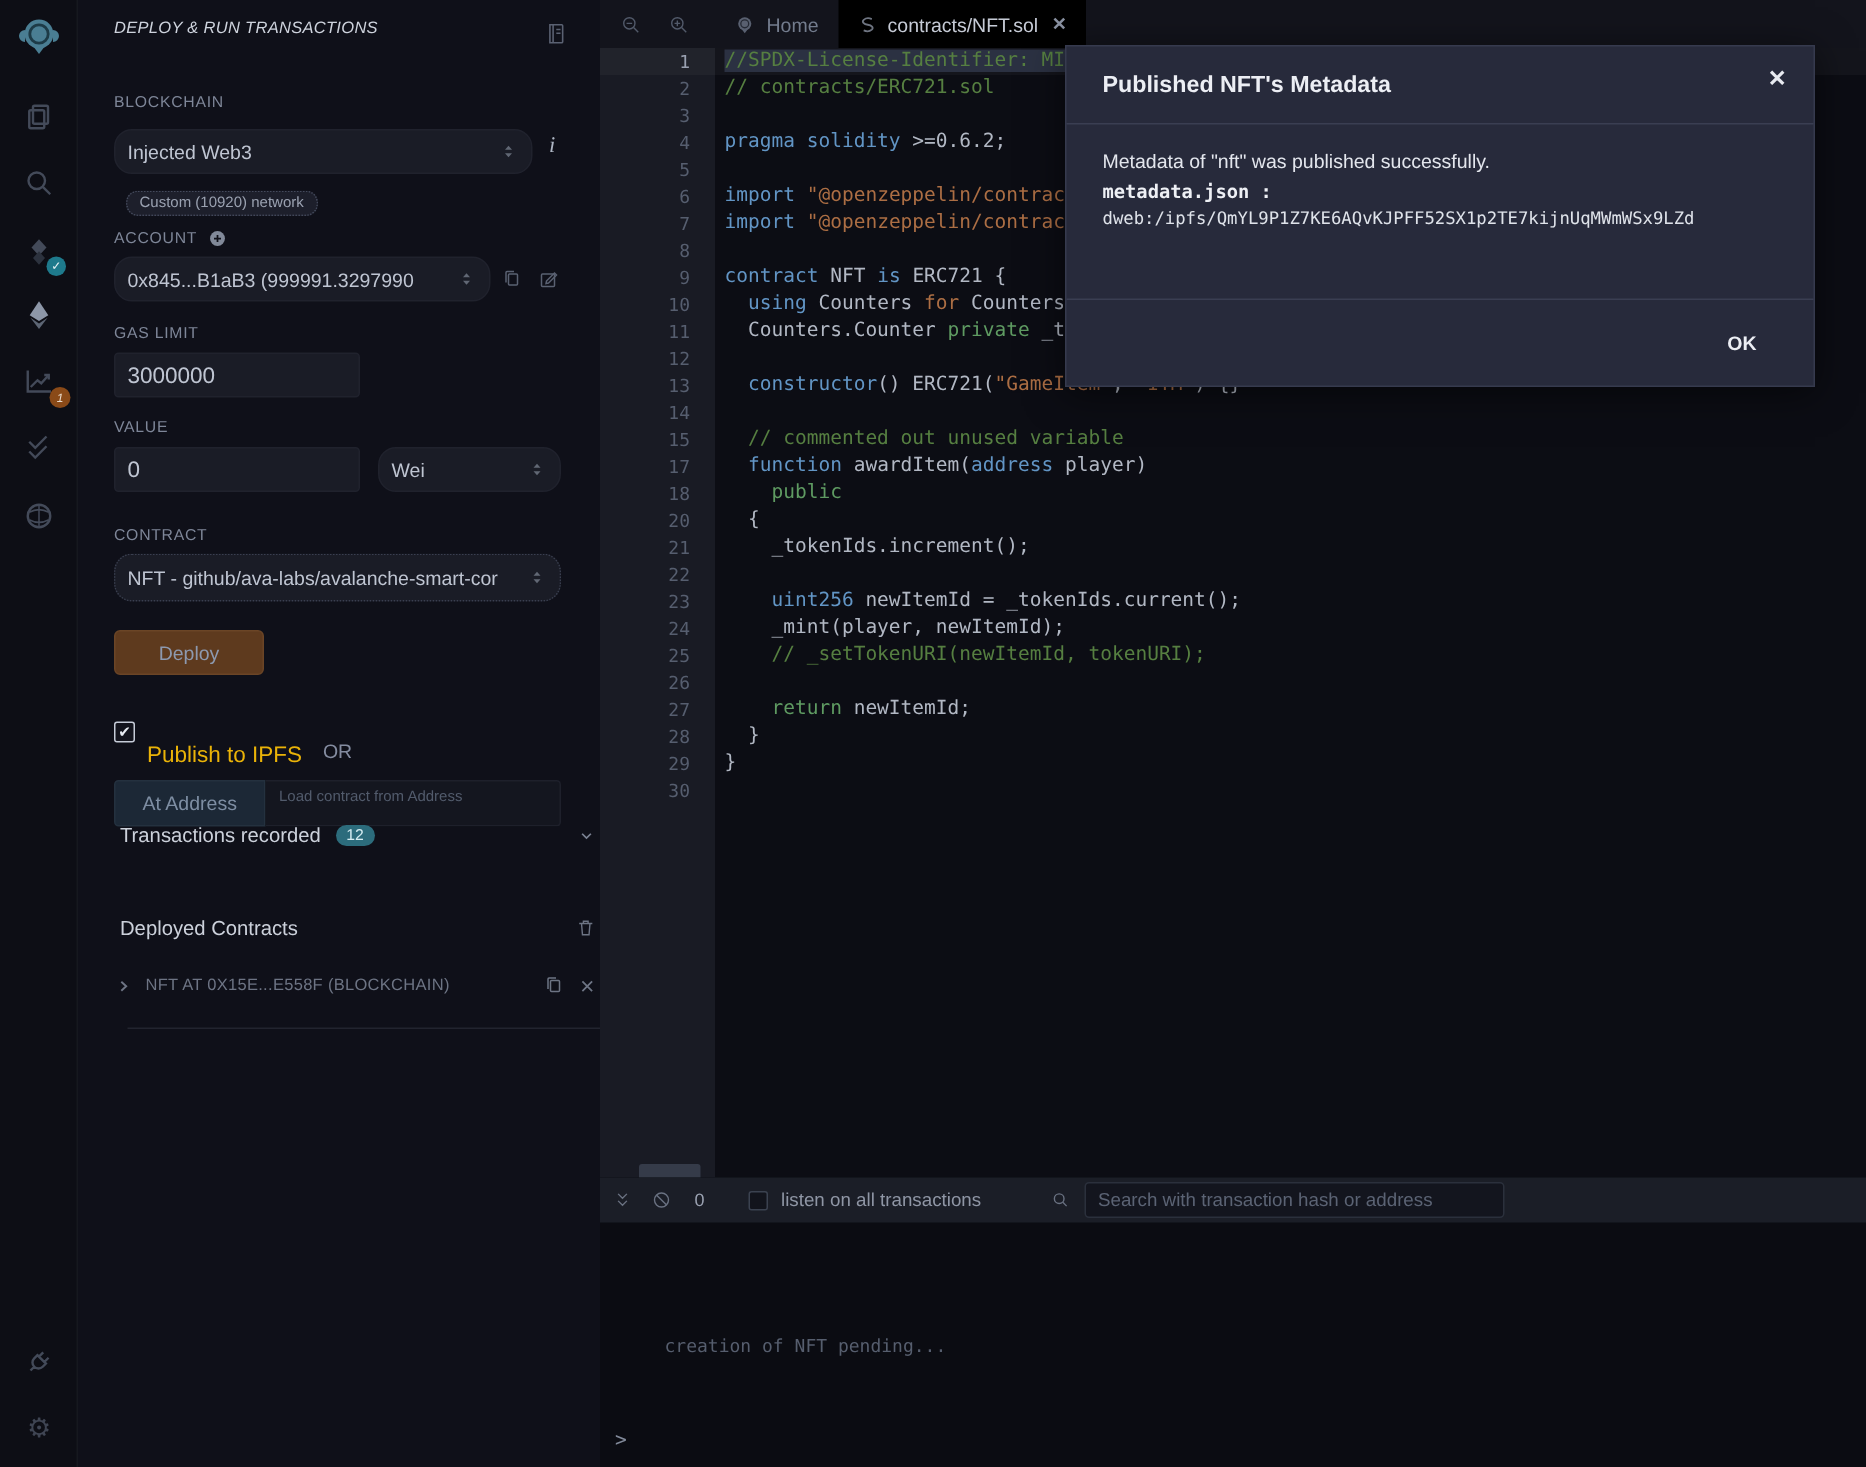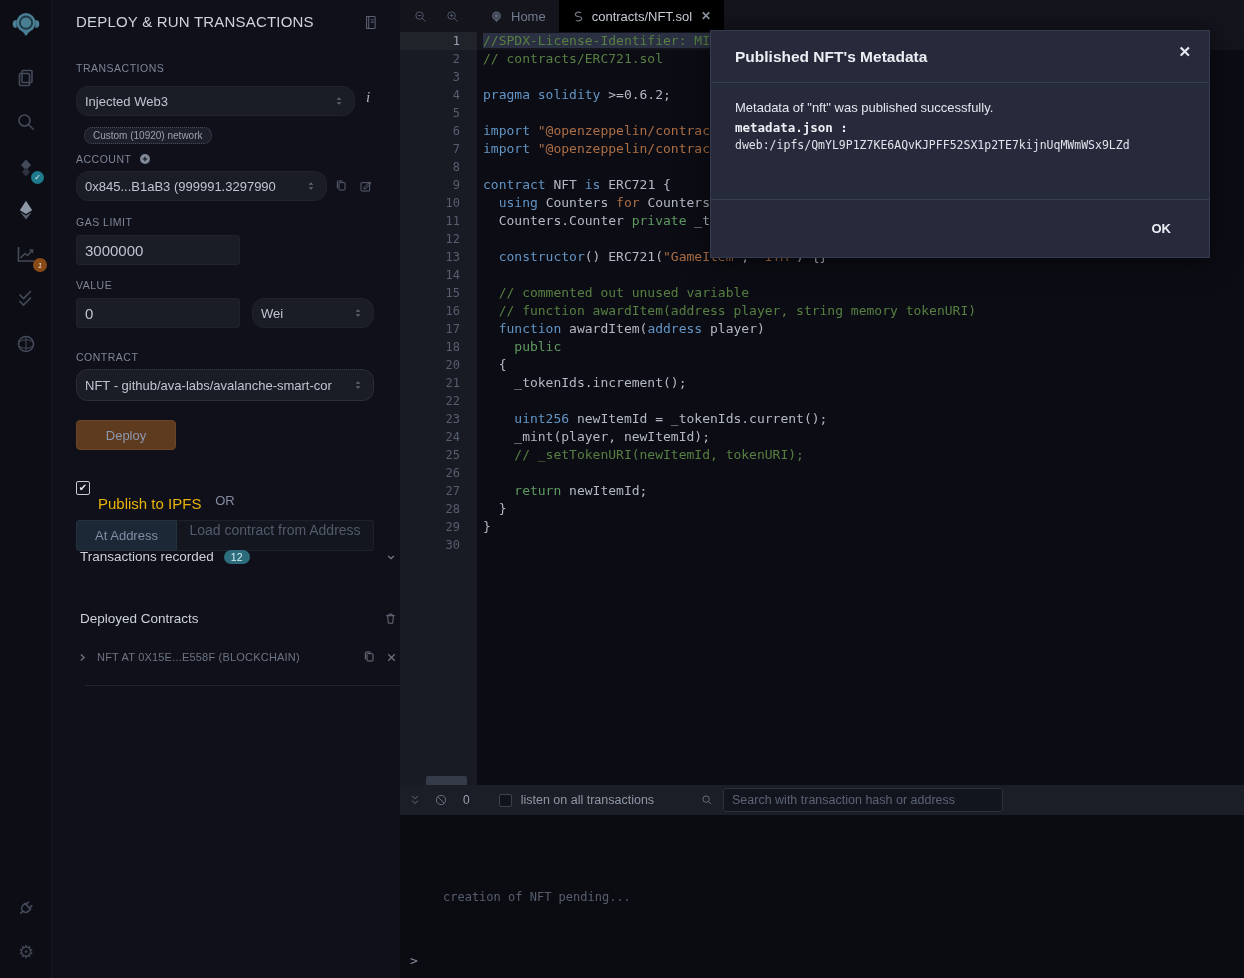--- a/index.html
+++ b/index.html
@@ -12,40 +12,40 @@
   .rail .ric { position:absolute; left:0; width:52px; height:36px; display:flex; align-items:center; justify-content:center; cursor:pointer; }
   .rail svg { stroke:#434a59; fill:none; stroke-width:1.6; }
   .rail .active svg { stroke:#8d97a8; }
   .rbadge { position:absolute; border-radius:50%; font-size:8px; display:flex; align-items:center; justify-content:center; color:#e6f2f4; }
   .badge-check { right:8px; bottom:2px; width:13px; height:13px; background:var(--check_teal,#1e7a8c); }
   .badge-count { right:5px; bottom:0px; width:14px; height:14px; background:var(--notif_orange,#8a4a18); color:#e8d8c8; font-style:italic; }
 
   
   .panel { position:absolute; left:52px; top:0; width:348px; height:978px; background:#0f1019; }
   .panel .abs { position:absolute; }
-  .ptitle { left:24px; top:13px; font-size:15px; font-weight:500; color:#ced3dd; letter-spacing:.2px; }
+  .ptitle { left:24px; top:13px; font-size:11px; font-weight:500; color:#ced3dd; letter-spacing:.2px;font-style:italic; }
   .label { font-size:10.5px; letter-spacing:.5px; color:#7e8698; font-weight:500; }
   .sel, .inp { background:#1a1c26; border:1px solid #20222d; border-radius:3px; height:30px;
                display:flex; align-items:center; padding:0 8px; font-size:13px; color:#bfc5d2; }
   .sel { justify-content:space-between; cursor:pointer;border-radius:12px; }
   .inp input { background:transparent; border:0; outline:0; color:#bfc5d2; font-size:15px; width:100%; font-family:"Liberation Sans",sans-serif; }
   .stepper { flex:0 0 auto; opacity:.75; }
   .netbadge { font-size:10px; color:#9aa1b0; background:#1d1f2b; border:1px dotted #444a5c; border-radius:8px; padding:2px 8px; }
   .iconbtn { cursor:pointer; }
   .iconbtn svg { stroke:#5a6172; fill:none; stroke-width:1.5; }
   .deploy-btn { background:var(--deploy_btn,#5e3a1e); border:1px solid #6b4526; color:#8d99af; font-size:13px;
                 border-radius:4px; width:100px; height:30px; display:flex; align-items:center; justify-content:center; cursor:pointer; }
   .chkrow { display:flex; align-items:center; gap:8px; cursor:pointer; }
   .chk { width:14px; height:14px; border:1px solid #c6ccd8; border-radius:2px; background:#13141d;
          display:flex; align-items:center; justify-content:center; font-size:10px; color:#e8ecf2; }
   .or { width:298px; text-align:center; font-size:13px; color:#848ca0; }
   .ataddr-btn { width:101px; height:31px; background:#1c2836; border:1px solid #24313f; border-radius:3px 0 0 3px;
                 display:flex; align-items:center; justify-content:center; font-size:13px; color:#7e8ea3; cursor:pointer; }
   .ataddr-inp { width:197px; height:31px; background:#14161f; border:1px solid #1e202b; border-left:0; border-radius:0 3px 3px 0; padding:0 9px; }
-  .ataddr-inp input { background:transparent; border:0; outline:0; width:100%; font-size:14px; color:#14b8a6; font-family:"Liberation Sans",sans-serif;text-align:center; }
+  .ataddr-inp input { background:transparent; border:0; outline:0; width:100%; font-size:10px; color:#14b8a6; font-family:"Liberation Sans",sans-serif; }
   .ataddr-inp input::placeholder { color:#525b6c; }
   .trow { display:flex; align-items:center; font-size:13.5px; color:#ccd1db; }
   .countpill { background:var(--badge_teal,#2c6c7c); color:#d5edf2; font-size:10.5px; border-radius:8px; padding:1px 7px; margin-left:10px; }
   .ditem { display:flex; align-items:center; gap:8px; font-size:11px; color:#6d7484; letter-spacing:.2px; }
   .pdivider { border-top:1px solid #22242f; }
 
   
   .workspace { position:absolute; left:400px; top:0; right:0; height:978px; }
   .tabbar { position:absolute; left:0; top:0; right:0; height:32px; background:#13141c; display:flex; align-items:stretch; }
   .tbtn { width:24px; display:flex; align-items:center; justify-content:center; cursor:pointer; margin-left:8px; }
@@ -169,21 +169,21 @@
   <aside class="panel">
     <div class="abs ptitle">DEPLOY &amp; RUN TRANSACTIONS</div>
     <div class="abs iconbtn" style="left:310px; top:14px;">
       <svg width="17" height="17" viewBox="0 0 24 24">
           <path d="M6.5,3.5 h11 a1,1 0 0 1 1,1 v15 a1,1 0 0 1 -1,1 h-11 z"></path>
           <path d="M9.5,3.5 v17"></path>
           <path d="M12.5,8 h4 M12.5,11.5 h4"></path>
         </svg>
     </div>
 
-    <div class="abs label" style="left:24px; top:62px;">TRANSACTIONS</div>
+    <div class="abs label" style="left:24px; top:62px;">BLOCKCHAIN</div>
     <div class="abs sel" style="left:24px; top:86px; width:279px;">
       <span>Injected Web3</span>
       <svg class="stepper" width="14" height="14" viewBox="0 0 24 24">
           <path d="M8,10 l4,-4.5 4,4.5 z M8,14 l4,4.5 4,-4.5 z" fill="#79818f" stroke="none"></path>
         </svg>
     </div>
     <div class="abs" style="left:314px; top:89px; font-family:'Liberation Serif',serif; font-style:italic; font-size:15px; color:#aeb6c4; cursor:pointer;">i</div>
     <div class="abs netbadge" style="left:32px; top:127px;">Custom (10920) network</div>
 
     <div class="abs" style="left:24px; top:152px; display:flex; align-items:center; gap:7px;">
@@ -333,21 +333,20 @@
           <div class="code-row"><span class="ln">6</span><span class="lc"><span class="tk-k">import </span><span class="tk-s">"@openzeppelin/contracts/</span></span></div>
           <div class="code-row"><span class="ln">7</span><span class="lc"><span class="tk-k">import </span><span class="tk-s">"@openzeppelin/contracts/</span></span></div>
           <div class="code-row"><span class="ln">8</span><span class="lc"></span></div>
           <div class="code-row"><span class="ln">9</span><span class="lc"><span class="tk-k">contract </span><span class="tk-p">NFT </span><span class="tk-k">is </span><span class="tk-p">ERC721 {</span></span></div>
           <div class="code-row"><span class="ln">10</span><span class="lc"><span class="tk-p">  </span><span class="tk-k">using </span><span class="tk-p">Counters </span><span class="tk-s">for </span><span class="tk-p">Counters.Co</span></span></div>
           <div class="code-row"><span class="ln">11</span><span class="lc"><span class="tk-p">  Counters.Counter </span><span class="tk-g">private </span><span class="tk-p">_toke</span></span></div>
           <div class="code-row"><span class="ln">12</span><span class="lc"></span></div>
           <div class="code-row"><span class="ln">13</span><span class="lc"><span class="tk-p">  </span><span class="tk-k">constructor</span><span class="tk-p">() ERC721(</span><span class="tk-s">"GameItem"</span><span class="tk-p">, </span><span class="tk-s">"ITM"</span><span class="tk-p">) {}</span></span></div>
           <div class="code-row"><span class="ln">14</span><span class="lc"></span></div>
           <div class="code-row"><span class="ln">15</span><span class="lc"><span class="tk-c">  // commented out unused variable</span></span></div>
-          <div class="code-row"><span class="ln">16</span><span class="lc"><span class="tk-c">  // function awardItem(address player, string memory tokenURI)</span></span></div>
           <div class="code-row"><span class="ln">17</span><span class="lc"><span class="tk-p">  </span><span class="tk-k">function </span><span class="tk-p">awardItem(</span><span class="tk-k">address</span><span class="tk-p"> player)</span></span></div>
           <div class="code-row"><span class="ln">18</span><span class="lc"><span class="tk-g">    public</span></span></div>
           <div class="code-row"><span class="ln">20</span><span class="lc"><span class="tk-p">  {</span></span></div>
           <div class="code-row"><span class="ln">21</span><span class="lc"><span class="tk-p">    _tokenIds.increment();</span></span></div>
           <div class="code-row"><span class="ln">22</span><span class="lc"></span></div>
           <div class="code-row"><span class="ln">23</span><span class="lc"><span class="tk-k">    uint256 </span><span class="tk-p">newItemId = _tokenIds.current();</span></span></div>
           <div class="code-row"><span class="ln">24</span><span class="lc"><span class="tk-p">    _mint(player, newItemId);</span></span></div>
           <div class="code-row"><span class="ln">25</span><span class="lc"><span class="tk-c">    // _setTokenURI(newItemId, tokenURI);</span></span></div>
           <div class="code-row"><span class="ln">26</span><span class="lc"></span></div>
           <div class="code-row"><span class="ln">27</span><span class="lc"><span class="tk-g">    return </span><span class="tk-p">newItemId;</span></span></div>

